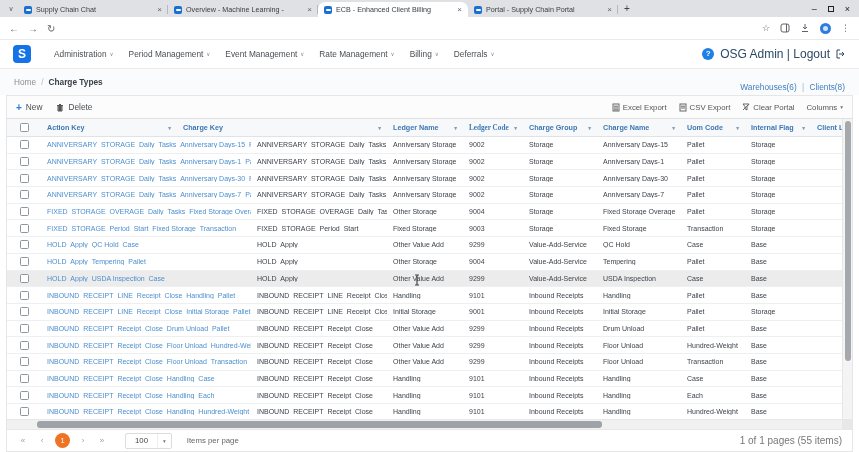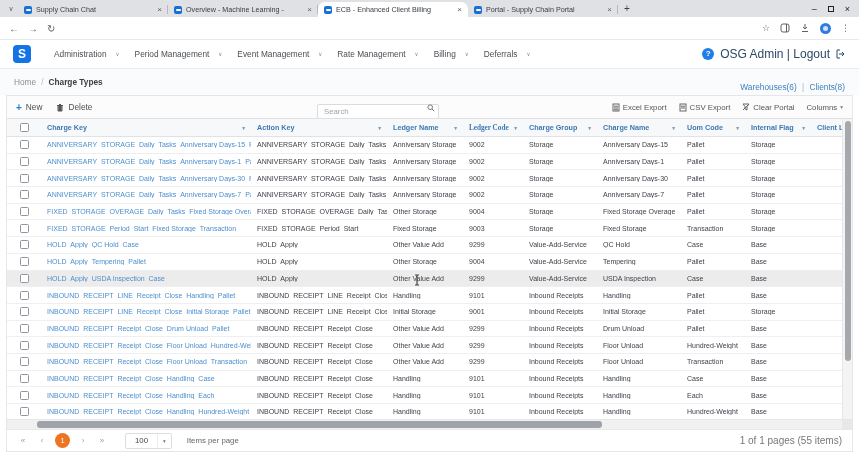--- a/index.html
+++ b/index.html
@@ -24,21 +24,21 @@
   .addressbar { height:23px; background:#fff; display:flex; align-items:center; padding:0 9px; gap:9px; border-bottom:1px solid #e8eaed; }
   .navarrow { color:#5f6368; font-size:10px; }
   .urlpill { width:600px; height:16px; background:#f1f3f4; border-radius:9px; display:flex; align-items:center; gap:6px; padding:0 9px; font-size:8px; color:#202124; }
   .addr-icons { margin-left:auto; display:flex; align-items:center; gap:10px; color:#5f6368; font-size:9px; }
   .avatar { width:11px; height:11px; border-radius:50%; background:#2e7ce0; position:relative; }
   .avatar::after { content:""; position:absolute; left:3px; top:3px; width:5px; height:5px; border-radius:50%; background:#cfe3fb; }
 
   
   .appnav { height:29px; background:#fff; border-bottom:1px solid #ececec; display:flex; align-items:center; padding:0 13px; gap:15px; }
   .logo { width:18px; height:18px; border-radius:4px; background:#1473e6; color:#fff; font-weight:bold; font-size:12px; text-align:center; line-height:18px; margin-right:8px; }
-  .navitem { display:flex; align-items:center; gap:9px; font-size:8.3px; color:#4a4f54; }
+  .navitem { display:flex; align-items:center; gap:3px; font-size:8.3px; color:#4a4f54; }
   .nchev { font-size:5.5px; color:#8a8f94; }
   .appnav-right { margin-left:auto; display:flex; align-items:center; gap:6px; }
   .helpicon { width:12px; height:12px; border-radius:50%; background:#1f7fe8; color:#fff; font-size:8px; font-weight:bold; text-align:center; line-height:12px; }
   .usertext { font-size:12px; color:#2c4a66; }
 
   
   .subheader { height:26px; background:#fafbfc; display:flex; align-items:center; padding:0 14px; font-size:8.3px; }
   .bc-home { color:#8a8f94; }
   .bc-sep { color:#b8bcc0; margin:0 5px; }
   .bc-cur { color:#3b4045; font-weight:bold; }
@@ -200,27 +200,20 @@
     <div class="tbtn">
       <span class="plus">+</span>
       <span>New</span>
     </div>
     <div class="tbtn">
       <svg width="8" height="9" viewBox="0 0 8 9">
           <path d="M1 2.5h6M2 2.5v5.5h4V2.5M3 1.5h2" stroke="#555" fill="none"></path>
           <path d="M2.4 2.5v5.5h3.2V2.5z" fill="#555"></path>
         </svg>
       <span>Delete</span>
-    </div>
-    <div class="searchwrap">
-      <input type="text" placeholder="Search" style="">
-      <svg class="searchicon" width="8" height="8" viewBox="0 0 8 8">
-          <circle cx="3.2" cy="3.2" r="2.3" stroke="#777" fill="none"></circle>
-          <path d="M5 5l2.2 2.2" stroke="#777"></path>
-        </svg>
     </div>
     <div class="tb-right">
       <span class="item">
         <svg width="8" height="9" viewBox="0 0 8 9">
             <rect x="1" y="1" width="6" height="7" stroke="#666" fill="none"></rect>
             <path d="M2 3.2h4M2 5h4M2 6.8h4" stroke="#666"></path>
           </svg>
         <span>Excel Export</span>
       </span>
       <span class="item">
@@ -242,26 +235,26 @@
         <span class="caret">▾</span>
       </span>
     </div>
   </div>
 
   <div class="grid">
     <div class="grid-header">
         <div class="cell check" style="width: 34px;">
           <span class="cb"></span>
         </div>
+        <div class="cell hcell" style="width: 136px;">
+          <span class="hlabel">Action Key</span>
+          <span class="hfilter">▾</span>
+        </div>
         <div class="cell hcell" style="width: 210px;">
           <span class="hlabel">Charge Key</span>
-          <span class="hfilter">▾</span>
-        </div>
-        <div class="cell hcell" style="width: 136px;">
-          <span class="hlabel">Action Key</span>
           <span class="hfilter">▾</span>
         </div>
         <div class="cell hcell" style="width: 76px;">
           <span class="hlabel">Ledger Name</span>
           <span class="hfilter">▾</span>
         </div>
         <div class="cell hcell" style="width: 60px; font-family: Liberation Serif, serif;">
           <span class="hlabel">Ledger Code</span>
           <span class="hfilter">▾</span>
         </div>

